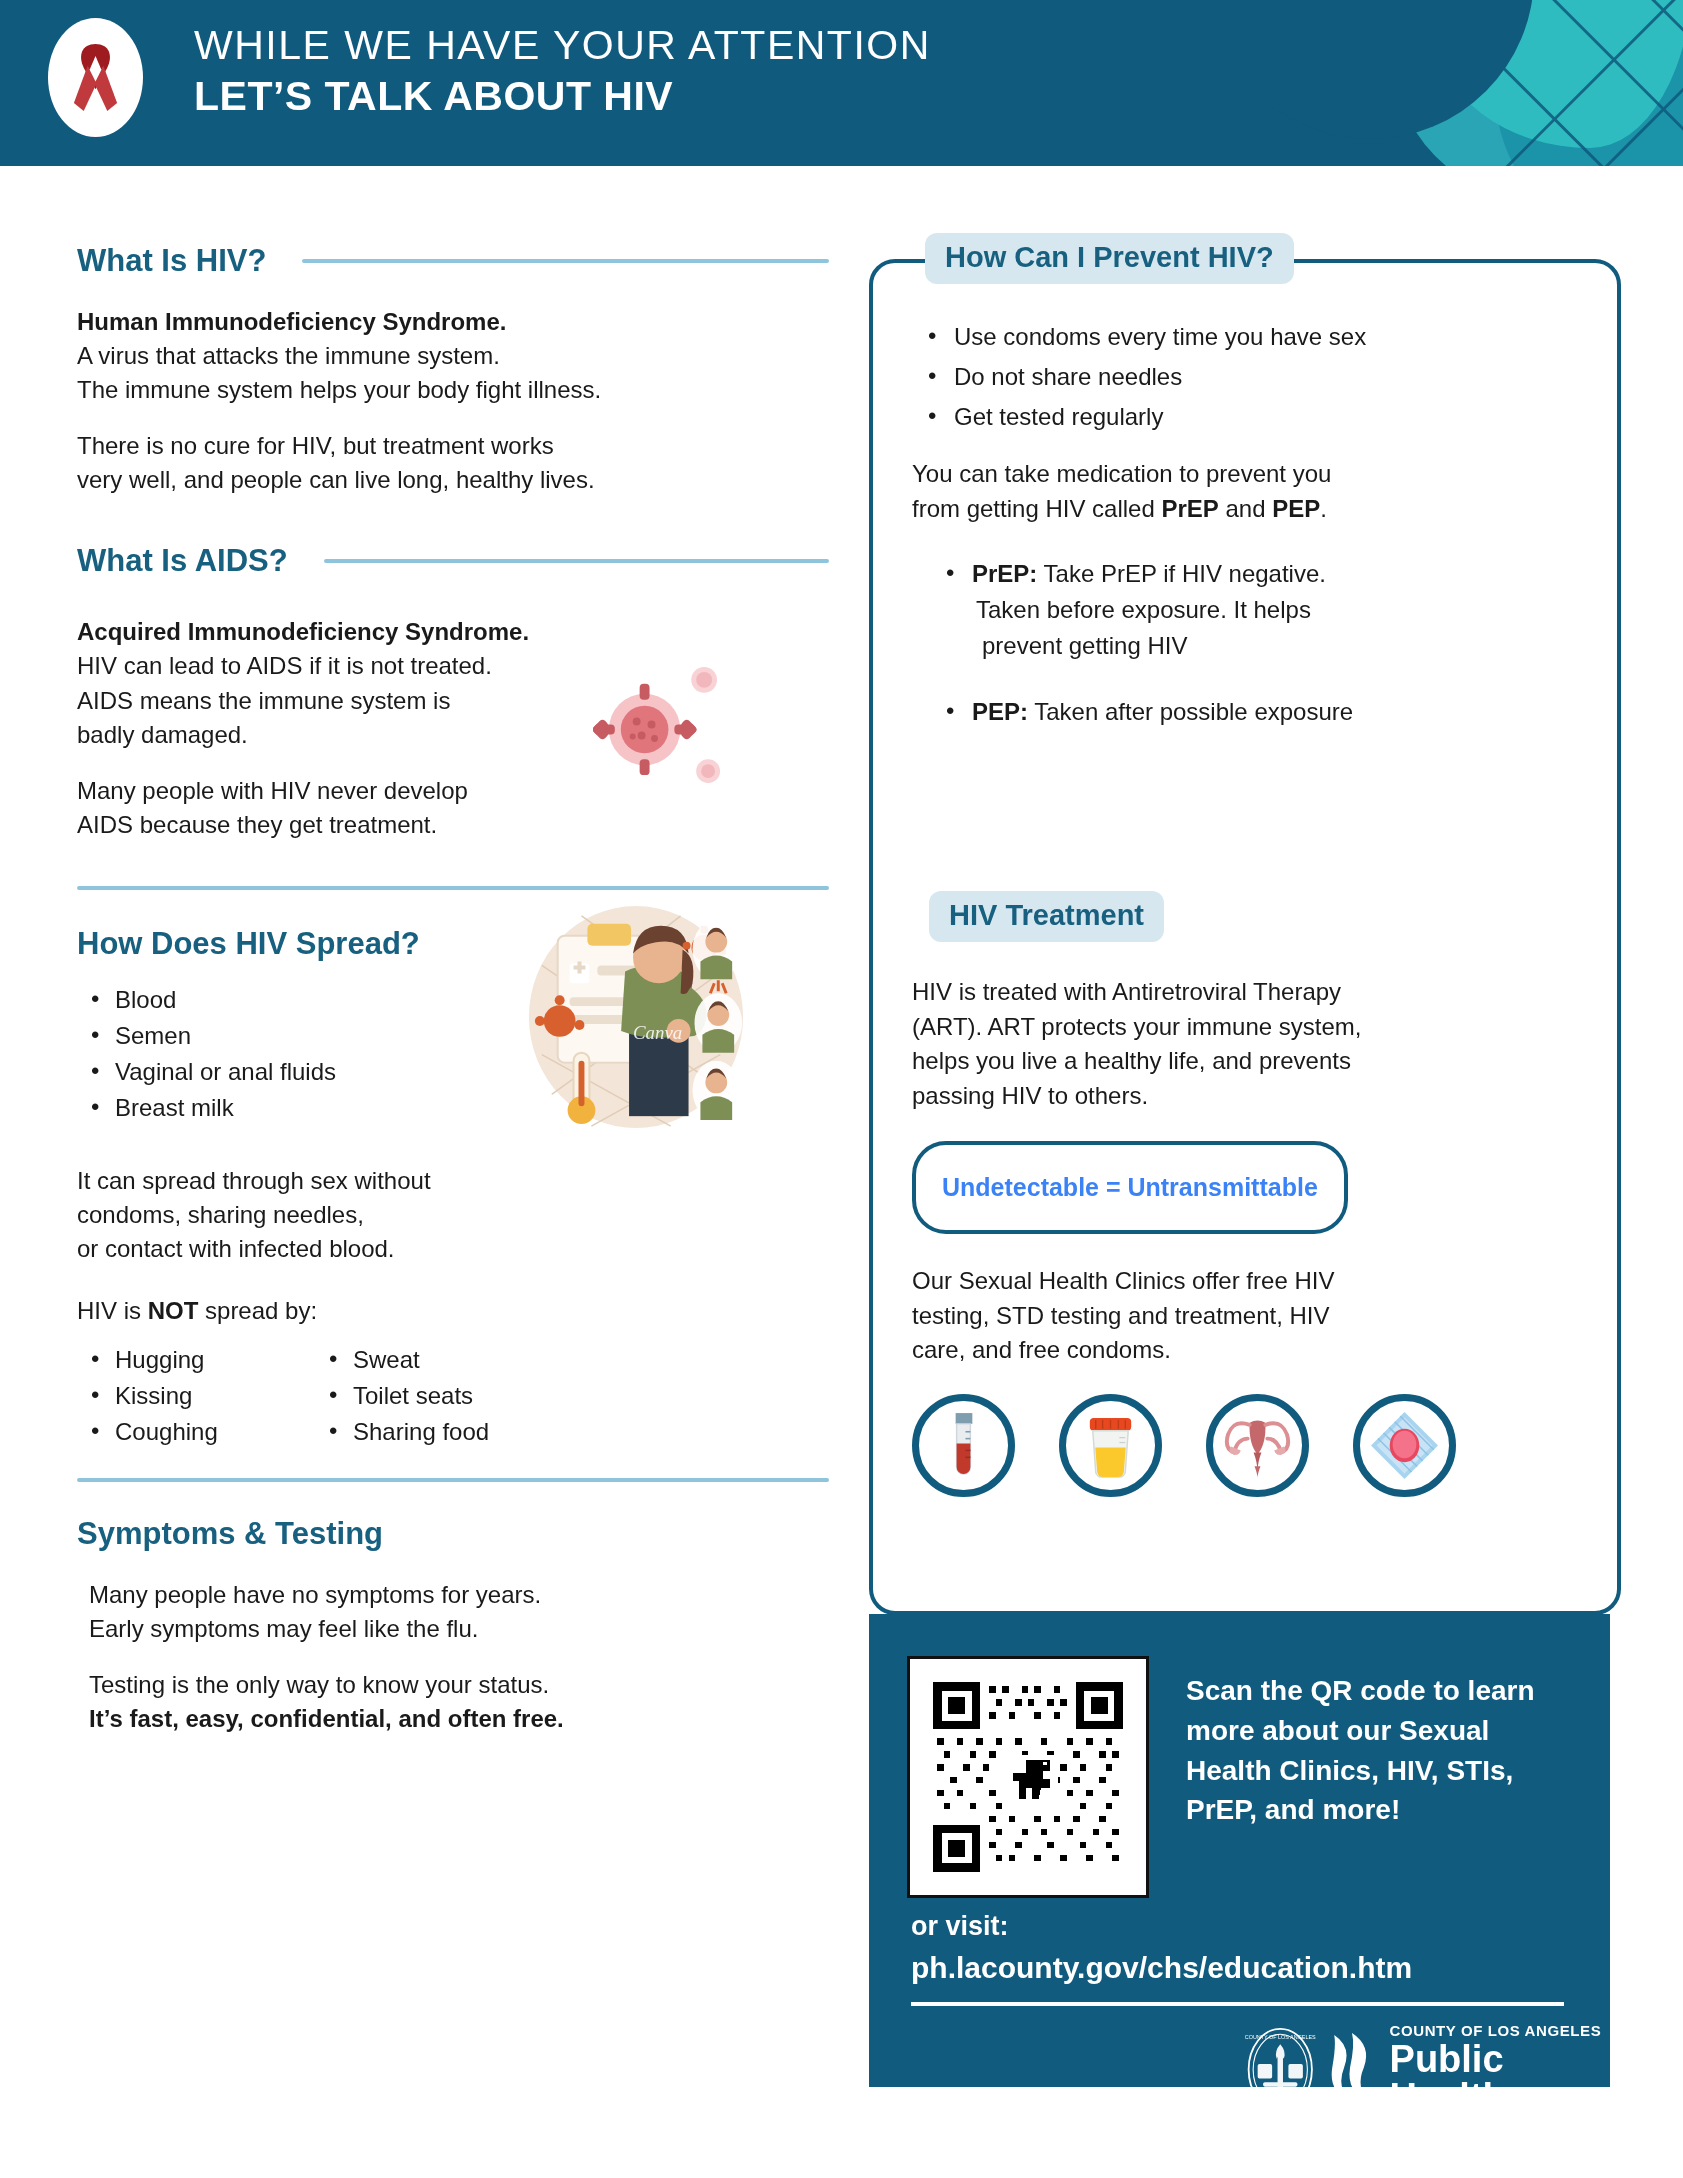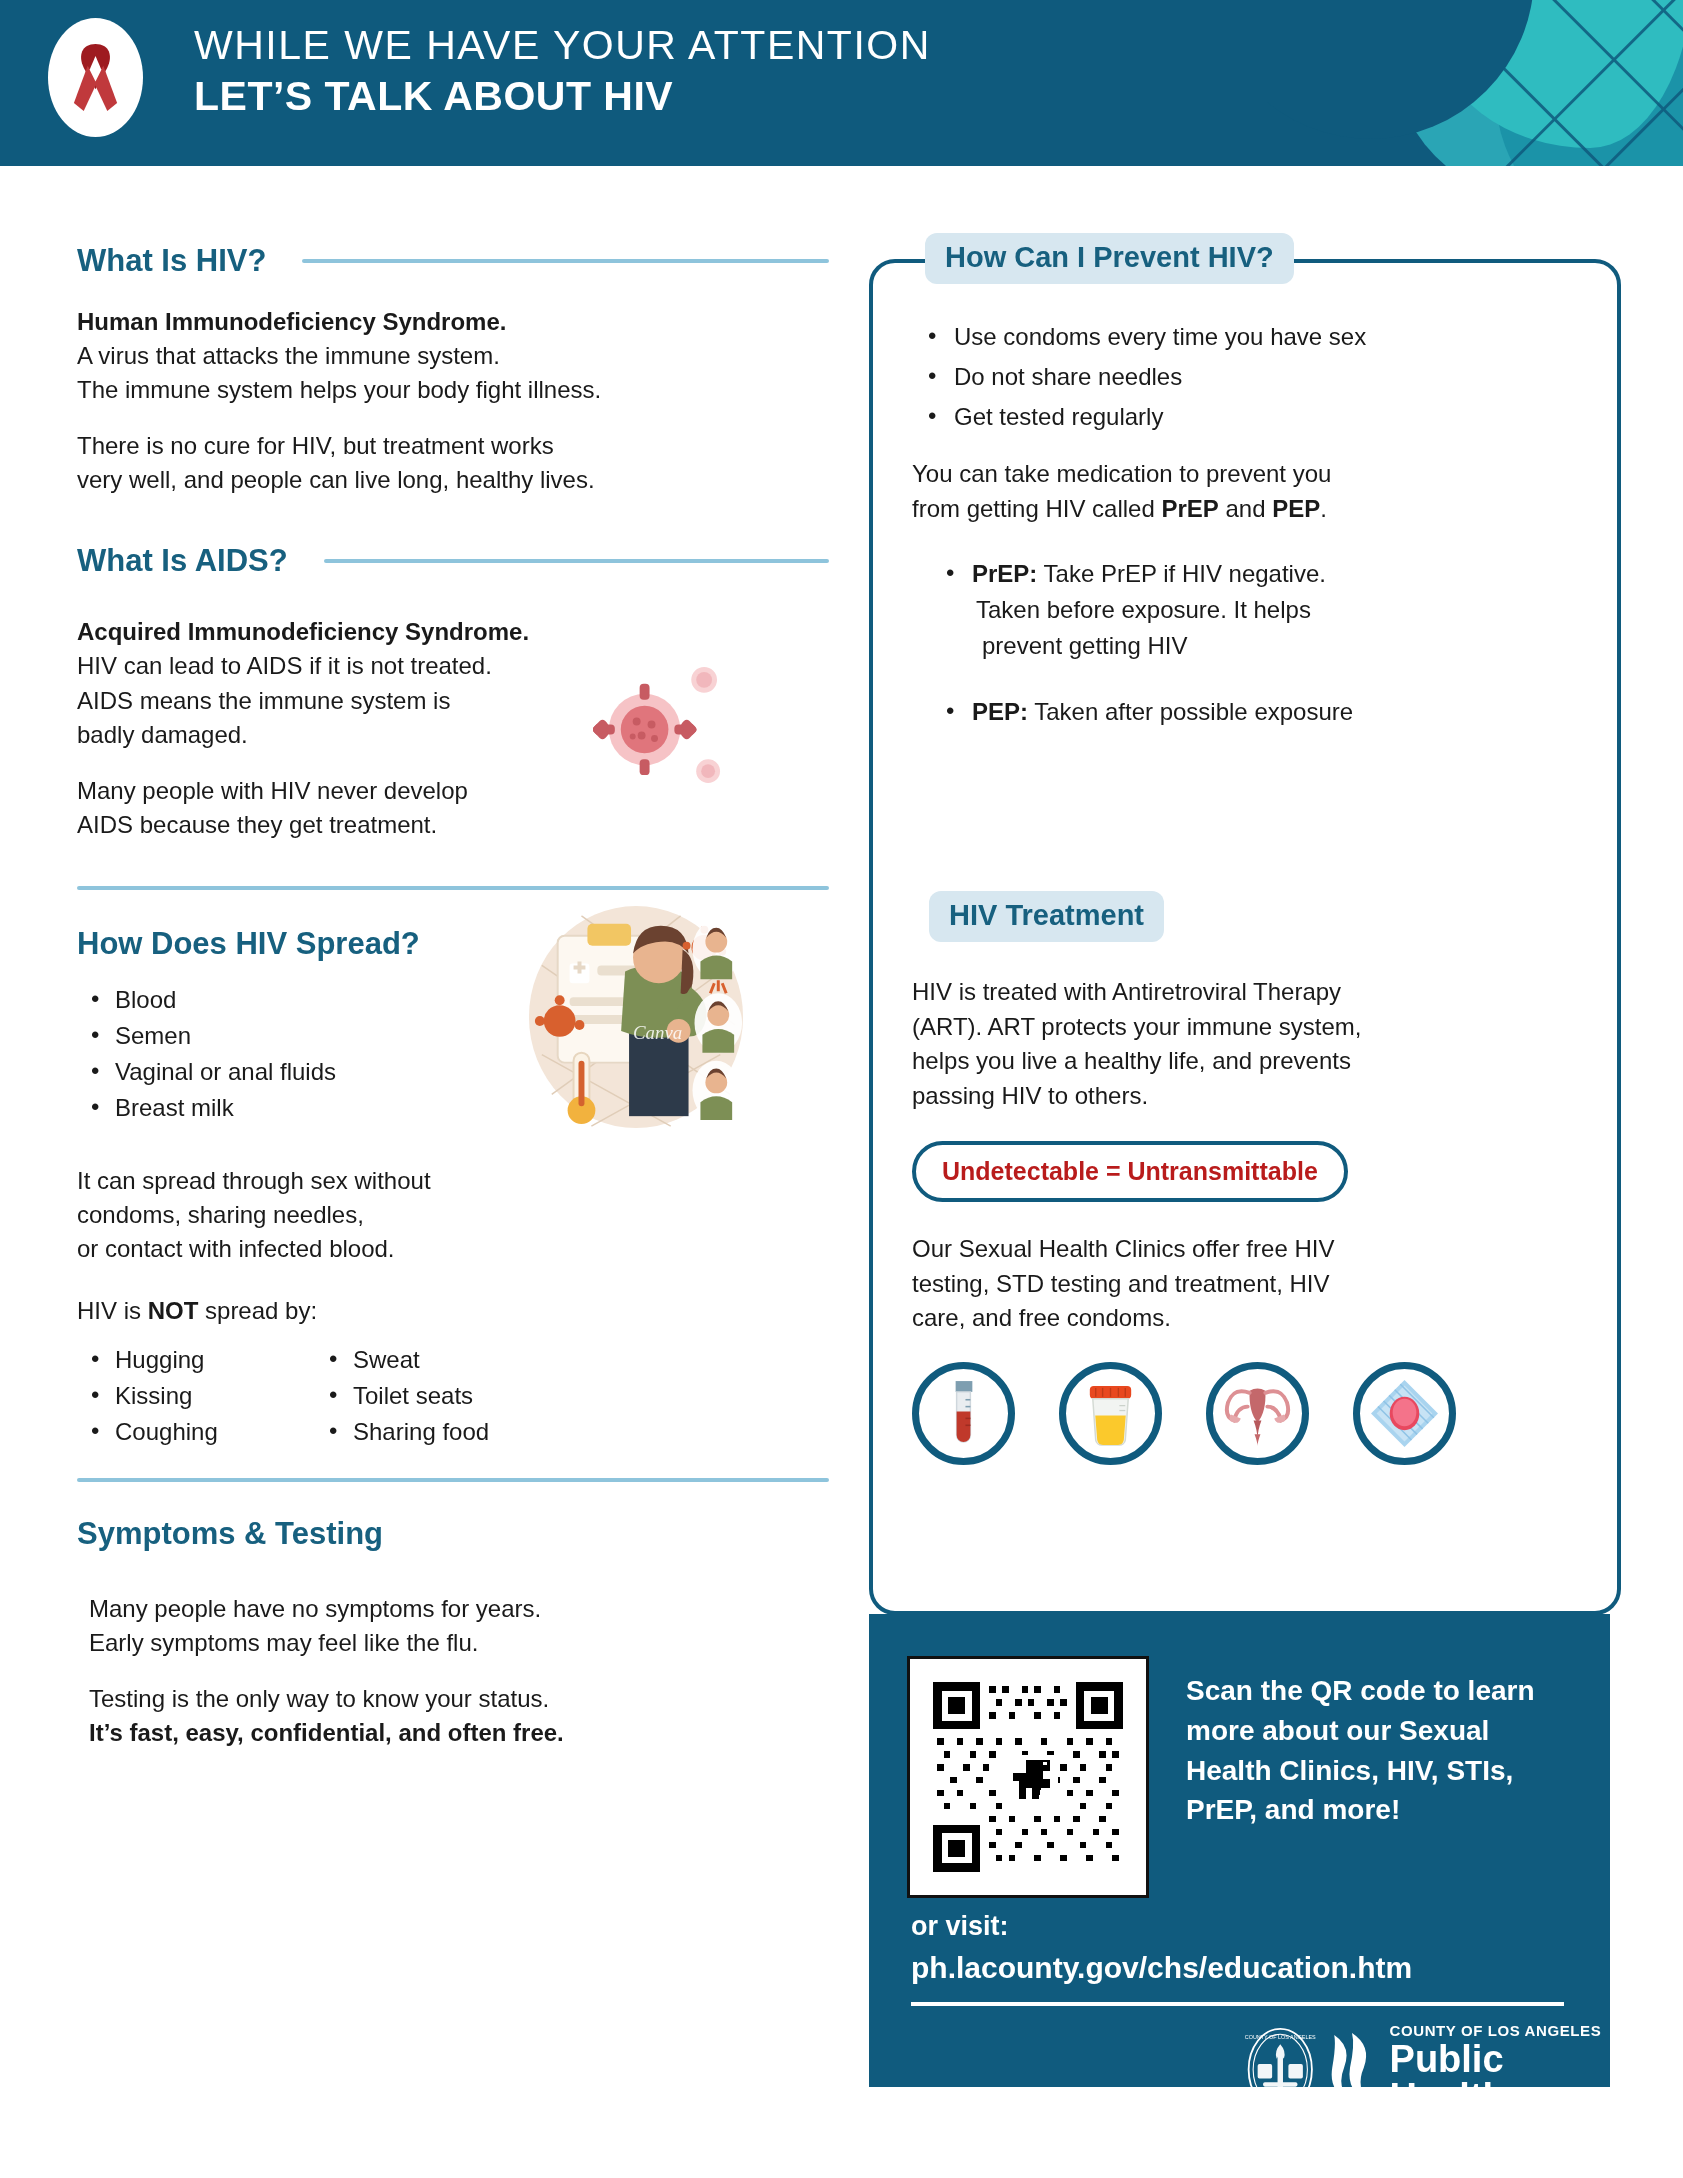--- a/index.html
+++ b/index.html
@@ -70,21 +70,21 @@
   }
   .badge-prevent { left: 64px; top: 233px; }
   .badge-treat   { left: 68px; top: 891px; }
   .rtxt { font-size: 24px; line-height: 1.44; color: #1a1a1a; }
   .rtxt.just { text-align: justify; }
   .r-ul { list-style: none; }
   .r-ul li { font-size: 24px; line-height: 1.5; color: #1a1a1a; position: relative; padding-left: 42px; margin-bottom: 4px; }
   .r-ul li::before { content: "\2022"; position: absolute; left: 16px; top: -1px; }
   .udu-pill {
     display: inline-block; border: 4px solid #105b7e; border-radius: 34px;
-    padding: 12px 26px; font-size: 25px; font-weight: 700; color: #b91c1c;
+    padding: 28px 26px; font-size: 25px; font-weight: 700; color: #3b82f6;
   }
   .icon-row { display: flex; gap: 44px; margin-top: 26px; }
   .icon-circ {
     width: 103px; height: 103px; border: 7px solid #105b7e; border-radius: 50%;
     background: #fff; display: flex; align-items: center; justify-content: center;
   }
 
   
   .footer {
     position: absolute; left: 869px; top: 1614px; width: 741px; height: 473px;
@@ -315,21 +315,21 @@
           <li>Toilet seats</li>
           <li>Sharing food</li>
         </ul>
       </div>
     </section>
 
     <div class="divider-h" style="margin-top:28px;"></div>
 
     <section style="margin-top:34px">
       <div class="sec-head">Symptoms &amp; Testing</div>
-      <div style="margin-top:40px; padding-left:12px">
+      <div style="margin-top:26px; padding-left:12px">
         <div class="body-txt">Many people have no symptoms for years.</div>
         <div class="body-txt">Early symptoms may feel like the flu.</div>
       </div>
       <div class="p-gap" style="padding-left:12px">
         <div class="body-txt">Testing is the only way to know your status.</div>
         <div class="body-txt b">It’s fast, easy, confidential, and often free.</div>
       </div>
     </section>
   </div>
 

